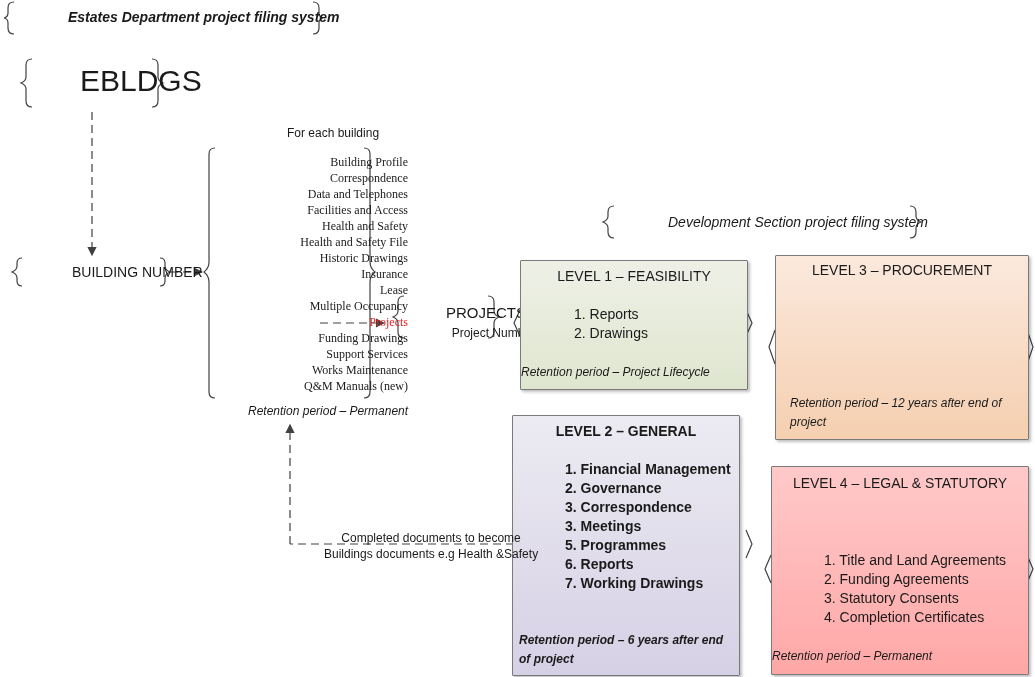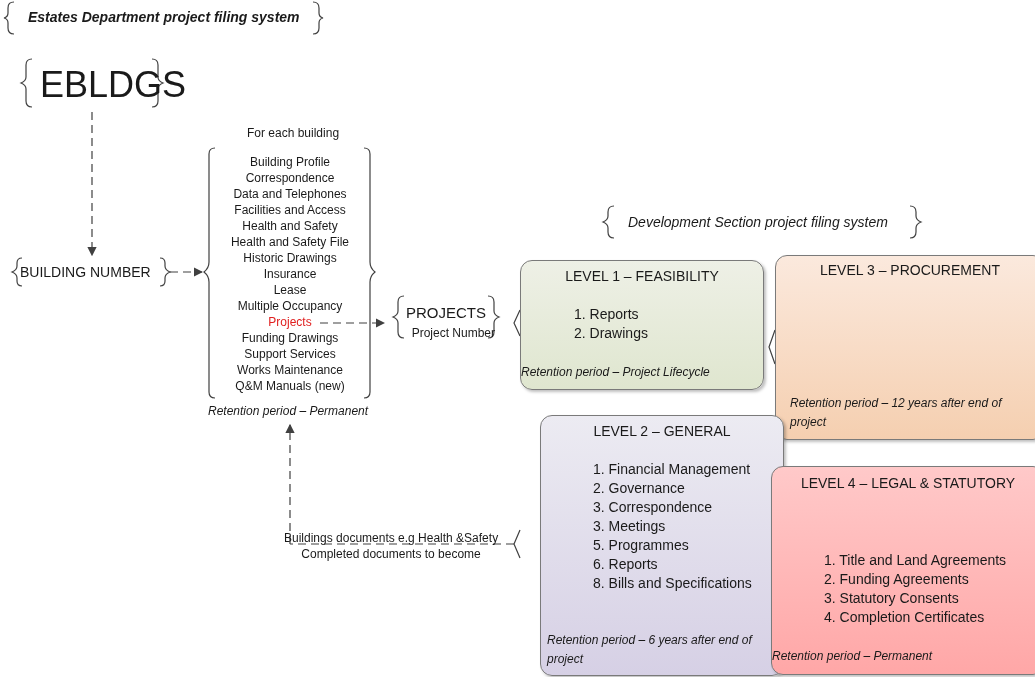--- a/index.html
+++ b/index.html
@@ -1,38 +1,38 @@
 <!DOCTYPE html>
 <html><head>
 <meta charset="utf-8">
 <style>
   html, body { margin:0; padding:0; background:#ffffff; }
   body { width:1035px; height:677px; position:relative; overflow:hidden;
          font-family:"Liberation Sans", sans-serif; color:#1a1a1a; }
-  .abs { position:absolute; }
+  .abs { position:absolute;margin-left:40px; }
   svg.lines { position:absolute; left:0; top:0; }
   .title-top { left:28px; top:9px; font-size:14px; font-weight:bold; font-style:italic; }
-  .ebldgs { left:40px; top:64px; font-size:36px; }
-  .bnum { left:20px; top:264px; font-size:14px; }
+  .ebldgs { left:40px; top:64px; font-size:30px; }
+  .bnum { left:32px; top:264px; font-size:14px; }
   .for-each { left:247px; top:126px; font-size:12px; }
-  .blist { left:212px; top:154px; width:156px; text-align:center; font-size:12px; line-height:16px; }
+  .blist { left:212px; top:154px; width:156px; text-align:right; font-size:12px; line-height:16px;font-family:Liberation Serif, serif; }
   .blist div { white-space:nowrap; }
   .blist .red { color:#e02020; }
   .ret-b { left:208px; top:404px; font-size:12px; font-style:italic; white-space:nowrap; }
   .proj-title { left:397px; top:304px; width:98px; text-align:center; font-size:15px; }
   .proj-sub { left:397px; top:326px; width:98px; text-align:right; font-size:12px; }
   .dev-title { left:628px; top:214px; font-size:14px; font-style:italic; }
-  .card { position:absolute; border:1px solid #7a7a7a; border-radius:12px;
-          box-shadow:2px 2px 3px rgba(0,0,0,0.25);padding-left:16px; }
+  .card { position:absolute; border:1px solid #7a7a7a; border-radius:1px;
+          box-shadow:2px 2px 3px rgba(0,0,0,0.25); }
   .l1 { left:520px; top:260px; width:226px; height:128px;
         background:linear-gradient(#eef0e6,#dfe6cf); }
   .l3 { left:775px; top:255px; width:252px; height:183px;
         background:linear-gradient(#fbe9dd,#f5cfb0); }
-  .l2 { left:540px; top:415px; width:226px; height:259px;
-        background:linear-gradient(#ecebf2,#d6d0e5); }
+  .l2 { left:512px; top:415px; width:226px; height:259px;
+        background:linear-gradient(#ecebf2,#d6d0e5);font-weight:bold; }
   .l4 { left:771px; top:466px; width:256px; height:207px;
         background:linear-gradient(#ffc9c9,#ffa7a7); }
   .card-title { position:absolute; left:0; right:0; text-align:center; font-size:14px; white-space:nowrap; }
   .card-list { position:absolute; font-size:14px; line-height:19px; white-space:nowrap; }
   .card-ret { position:absolute; left:0; right:0; text-align:left; font-size:12px; font-style:italic; line-height:19px; }
   .note { left:284px; top:530px; font-size:12px; text-align:center; line-height:16px; white-space:nowrap; }
 </style>
 </head>
 <body>
 
@@ -125,32 +125,32 @@
 
 <div class="card l2">
   <div class="card-title" style="top:7px">LEVEL 2 –  GENERAL</div>
   <div class="card-list" style="left:52px; top:44px">
     <div>1. Financial Management</div>
     <div>2. Governance</div>
     <div>3. Correspondence</div>
     <div>3. Meetings</div>
     <div>5. Programmes</div>
     <div>6. Reports</div>
-    <div>8. Bills and Specifications</div>
+    <div>7. Working Drawings</div>
   </div>
   <div class="card-ret" style="top:215px; padding:0 6px">Retention period – 6 years after end of project</div>
 </div>
 
 <div class="card l4">
   <div class="card-title" style="top:8px">LEVEL 4 – LEGAL &amp; STATUTORY</div>
   <div class="card-list" style="left:52px; top:84px">
     <div>1. Title and Land Agreements</div>
     <div>2. Funding Agreements</div>
     <div>3. Statutory Consents</div>
     <div>4. Completion Certificates</div>
   </div>
   <div class="card-ret" style="top:180px">Retention period – Permanent</div>
 </div>
 
 <div class="abs note">
+  <div>Completed documents to become</div>
   <div>Buildings documents e.g Health &amp;Safety</div>
-  <div>Completed documents to become</div>
 </div>
 
 </body></html>

